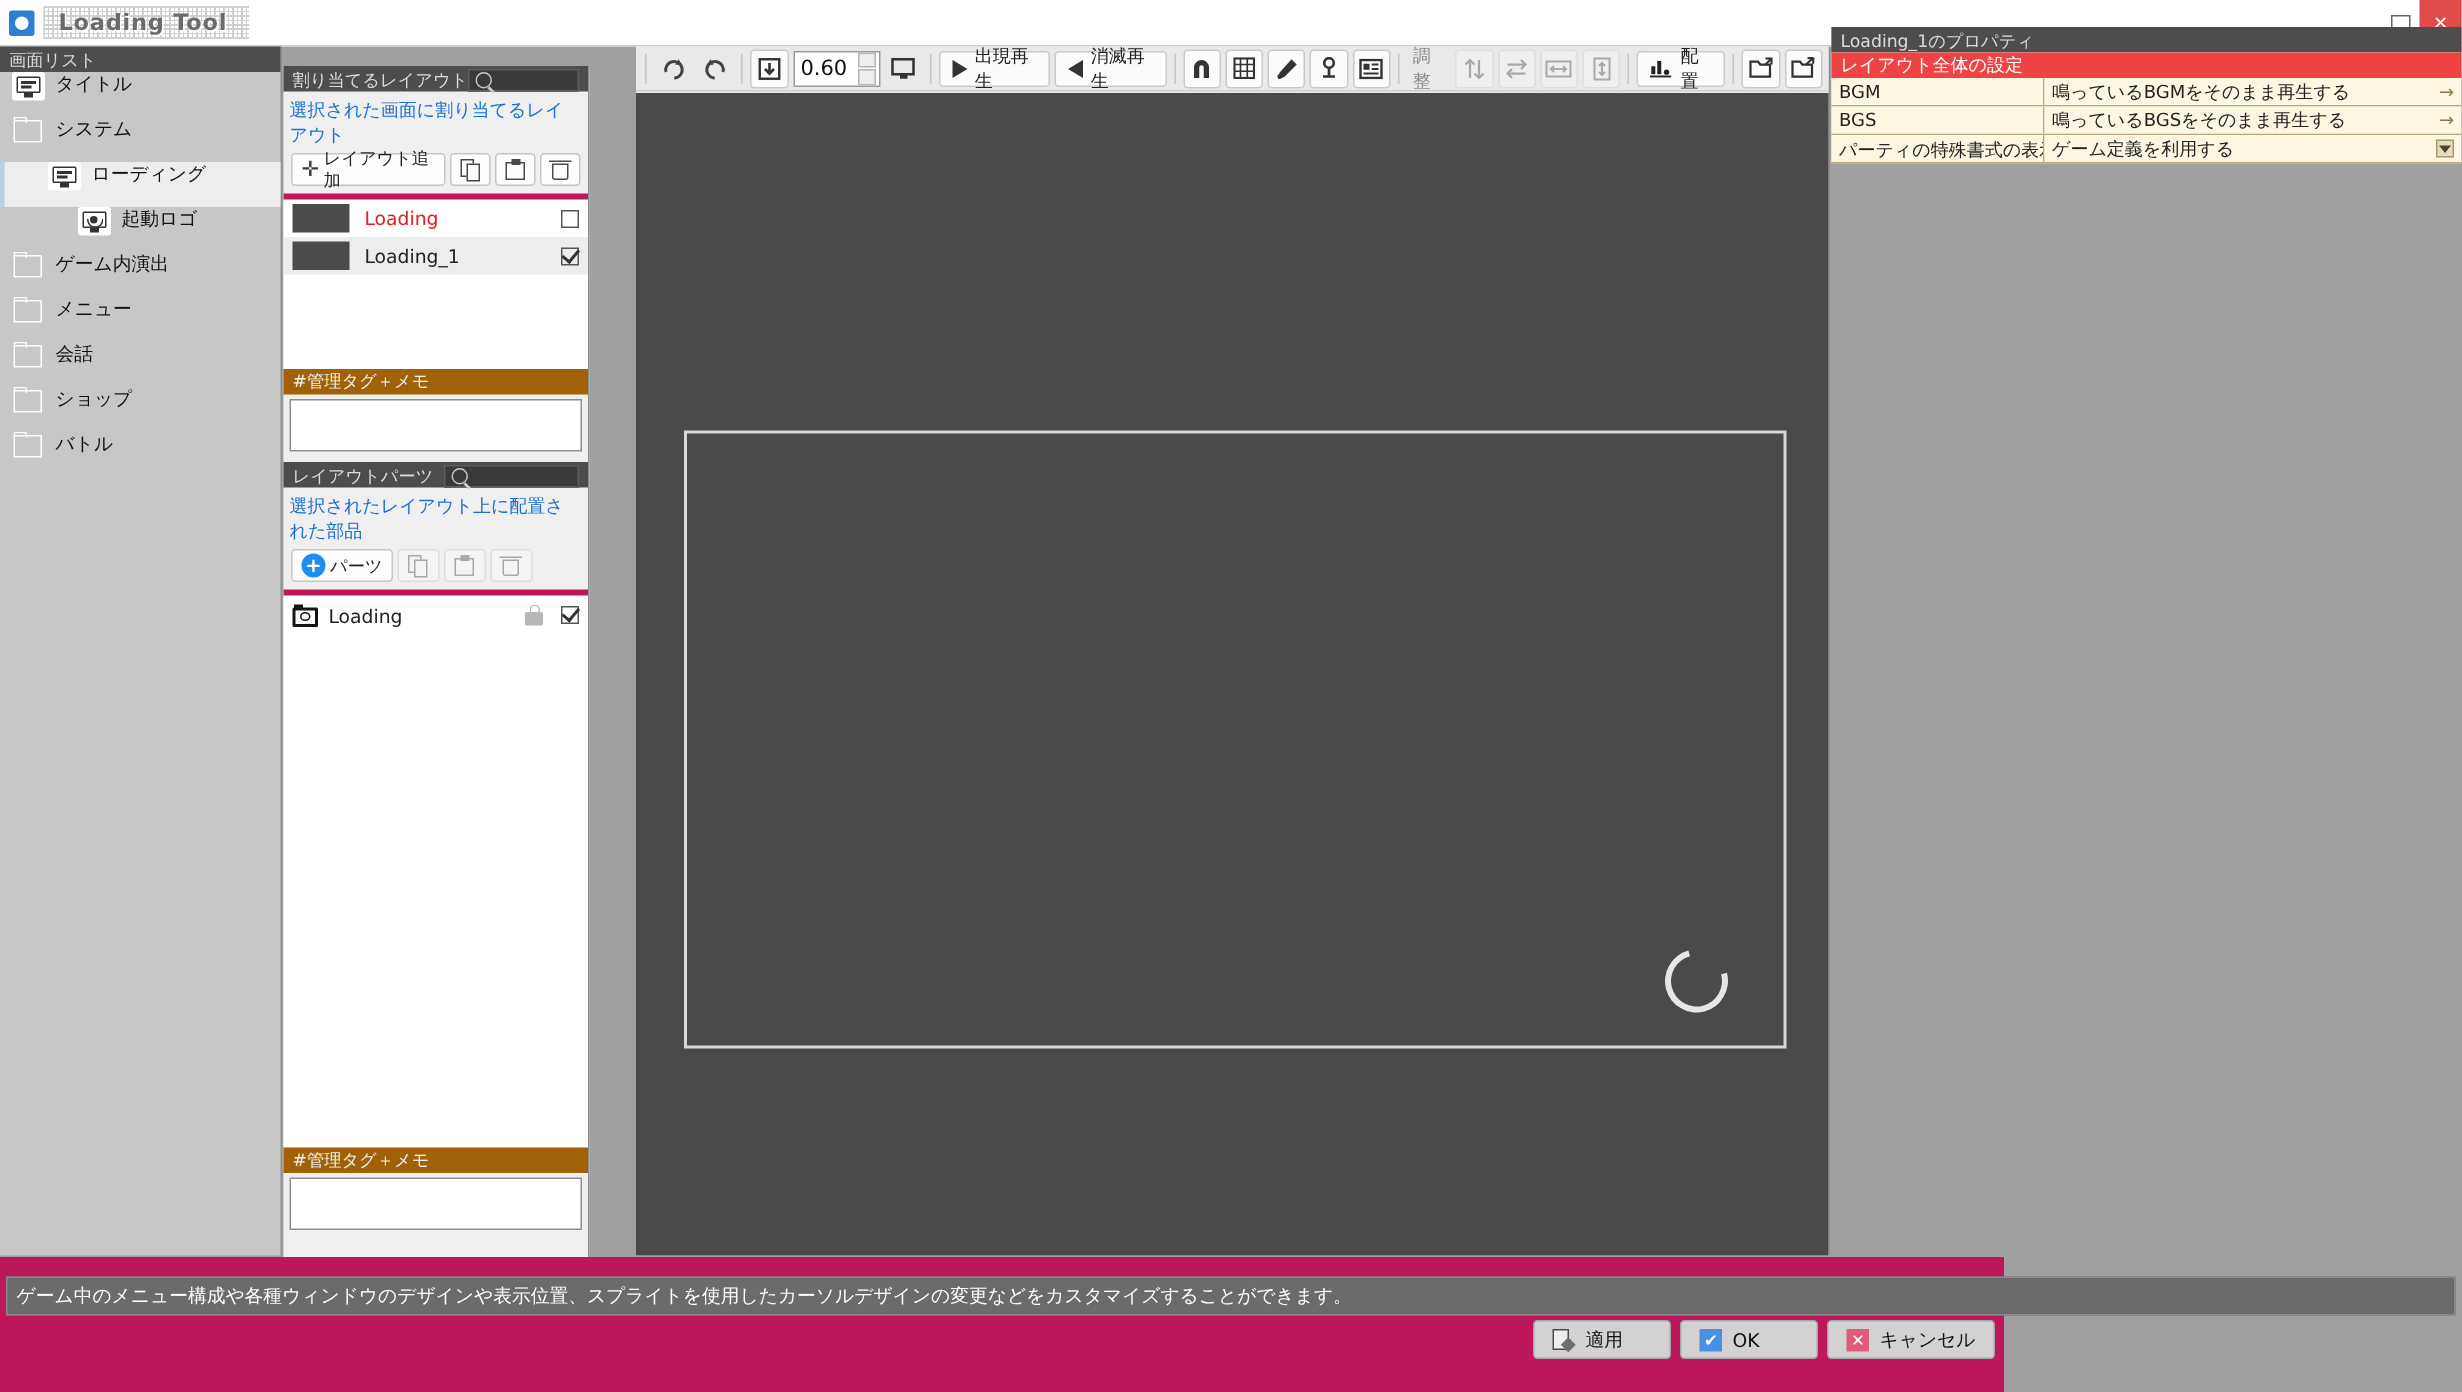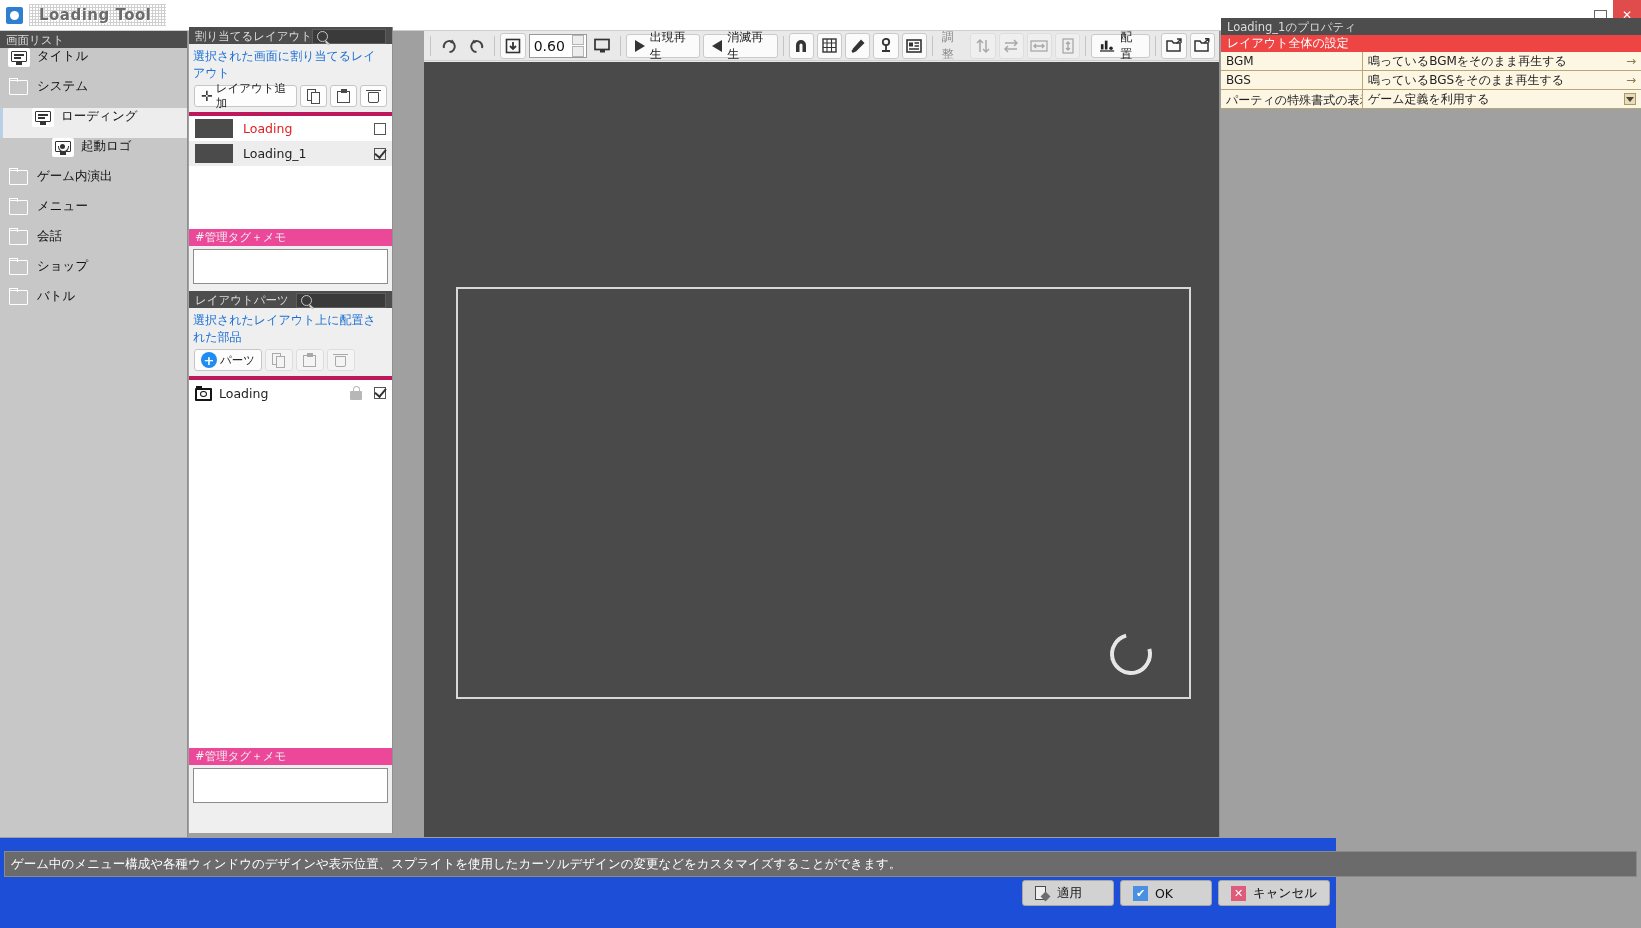--- a/index.html
+++ b/index.html
@@ -61,21 +61,21 @@
   .ic-monitor .scr{position:absolute;left:3px;top:3px;width:16px;height:11px;border:1.8px solid #333;
      box-sizing:border-box;border-radius:1px;}
   .ic-monitor .stand{position:absolute;left:8px;top:14px;width:6px;height:3px;background:#333;}
   .ic-monitor .inner{position:absolute;left:6px;top:5.5px;width:10px;height:2px;background:#333;}
   .ic-monitor .inner2{position:absolute;left:6px;top:9px;width:7px;height:1.6px;background:#333;}
   .ic-logo .dot{position:absolute;left:8px;top:6px;width:5px;height:5px;border-radius:50%;background:#333;}
   .ic-logo .arc{position:absolute;left:6px;top:8px;width:9px;height:5px;border:1.6px solid #333;
      border-top:none;border-radius:0 0 6px 6px;}
 
   
-  .mid{position:absolute;left:189px;top:27px;width:204px;height:806px;background:#efefef;
+  .mid{position:absolute;left:189px;top:44px;width:204px;height:806px;background:#efefef;
      border-right:1px solid #8f8f8f;box-sizing:border-box;}
   .hint{color:#1a6fd4;font-size:12px;padding:4px 6px 3px 4px;}
   .btnbar{display:flex;align-items:center;gap:3px;padding:0 5px 5px 5px;}
   .tbtn{height:22px;min-width:24px;background:#fdfdfd;border:1px solid #c6c6c6;border-radius:3px;
      display:flex;align-items:center;justify-content:center;gap:3px;padding:0 6px;box-sizing:border-box;
      font-size:11.5px;color:#222;cursor:default;}
   .tbtn.dis{opacity:.42;}
   .plus{font-weight:bold;font-size:14px;line-height:1;color:#3b3b3b;}
   .plus-circ{width:16px;height:16px;border-radius:50%;background:#1f8cf0;color:#fff;font-weight:bold;
      font-size:13px;display:flex;align-items:center;justify-content:center;line-height:1;}
@@ -93,21 +93,21 @@
   .lrow{display:flex;align-items:center;height:25px;padding:0 6px 0 6px;font-size:12.5px;cursor:default;}
   .lrow .thumb{width:38px;height:19px;background:#4b4b4b;margin-right:10px;flex:none;}
   .lrow .nm{flex:1;}
   .lrow.alt{background:#ededed;}
   .lrow .nm.red{color:#e02020;}
   .chk{width:12px;height:12px;border:1.6px solid #555;box-sizing:border-box;position:relative;flex:none;}
   .chk.on:after{content:"";position:absolute;left:2px;top:-2px;width:5px;height:9px;border:2px solid #333;
      border-top:none;border-left:none;transform:rotate(40deg);}
   .listfill{background:#fff;}
 
-  .sub-head{height:17px;background:#ec4899;color:#f0f0f0;font-size:11.5px;display:flex;align-items:center;
+  .sub-head{height:17px;background:#a16207;color:#f0f0f0;font-size:11.5px;display:flex;align-items:center;
      padding:0 6px;box-sizing:border-box;}
   .memo{margin:3px 4px 0 4px;height:35px;background:#fff;border:1px solid #8d8d8d;box-sizing:border-box;}
 
   .lock{width:12px;height:14px;position:relative;margin-right:12px;opacity:.55;flex:none;}
   .lock:before{content:"";position:absolute;left:0;top:5px;width:12px;height:9px;background:#7e7e7e;border-radius:1px;}
   .lock:after{content:"";position:absolute;left:2.5px;top:0px;width:7px;height:7px;border:1.8px solid #7e7e7e;
      border-bottom:none;border-radius:4px 4px 0 0;box-sizing:border-box;}
   .ic-partfolder{width:17px;height:15px;position:relative;margin-right:7px;flex:none;}
   .ic-partfolder:before{content:"";position:absolute;left:0;top:2px;width:17px;height:13px;border:2px solid #151515;
      box-sizing:border-box;border-radius:1px;}
@@ -153,21 +153,21 @@
   .prop-k{width:142px;background:#fdf6e3;border-right:1px solid #b9a877;padding:2px 5px;box-sizing:border-box;
      white-space:nowrap;overflow:hidden;}
   .prop-v{flex:1;background:#fdf6e3;padding:2px 5px;box-sizing:border-box;display:flex;align-items:center;}
   .prop-v .txt{flex:1;white-space:nowrap;overflow:hidden;}
   .arrow-r{color:#8a7b4e;font-size:12px;line-height:1;}
   .dd{width:12px;height:12px;background:#e9ddb8;border:1px solid #a89a6d;box-sizing:border-box;
      display:flex;align-items:center;justify-content:center;}
   .dd:after{content:"";border-left:4px solid transparent;border-right:4px solid transparent;border-top:5px solid #4a4434;}
 
   
-  .botarea{position:absolute;left:0;top:838px;width:1336px;height:90px;background:#1d4ed8;text-decoration:underline;}
+  .botarea{position:absolute;left:0;top:838px;width:1336px;height:90px;background:#be185d;text-decoration:underline;}
   .statusbar{position:absolute;left:4px;top:13px;width:1633px;height:26px;background:#6b6b6b;
      border:1px solid #8a8a8a;box-sizing:border-box;display:flex;align-items:center;padding:0 6px;
      color:#fff;font-size:12.5px;}
   .botbtns{position:absolute;right:6px;top:42px;display:flex;gap:6px;}
   .bbtn{height:26px;min-width:92px;background:#d2d2d2;border:1px solid #a6a6a6;border-radius:3px;
      display:flex;align-items:center;gap:7px;padding:0 12px;box-sizing:border-box;font-size:12.5px;
      color:#111;cursor:default;}
   .sq-blue{width:15px;height:15px;background:#4a90e2;display:flex;align-items:center;justify-content:center;
      color:#fff;font-size:11px;font-weight:bold;}
   .sq-pink{width:15px;height:15px;background:#e05a7a;display:flex;align-items:center;justify-content:center;

